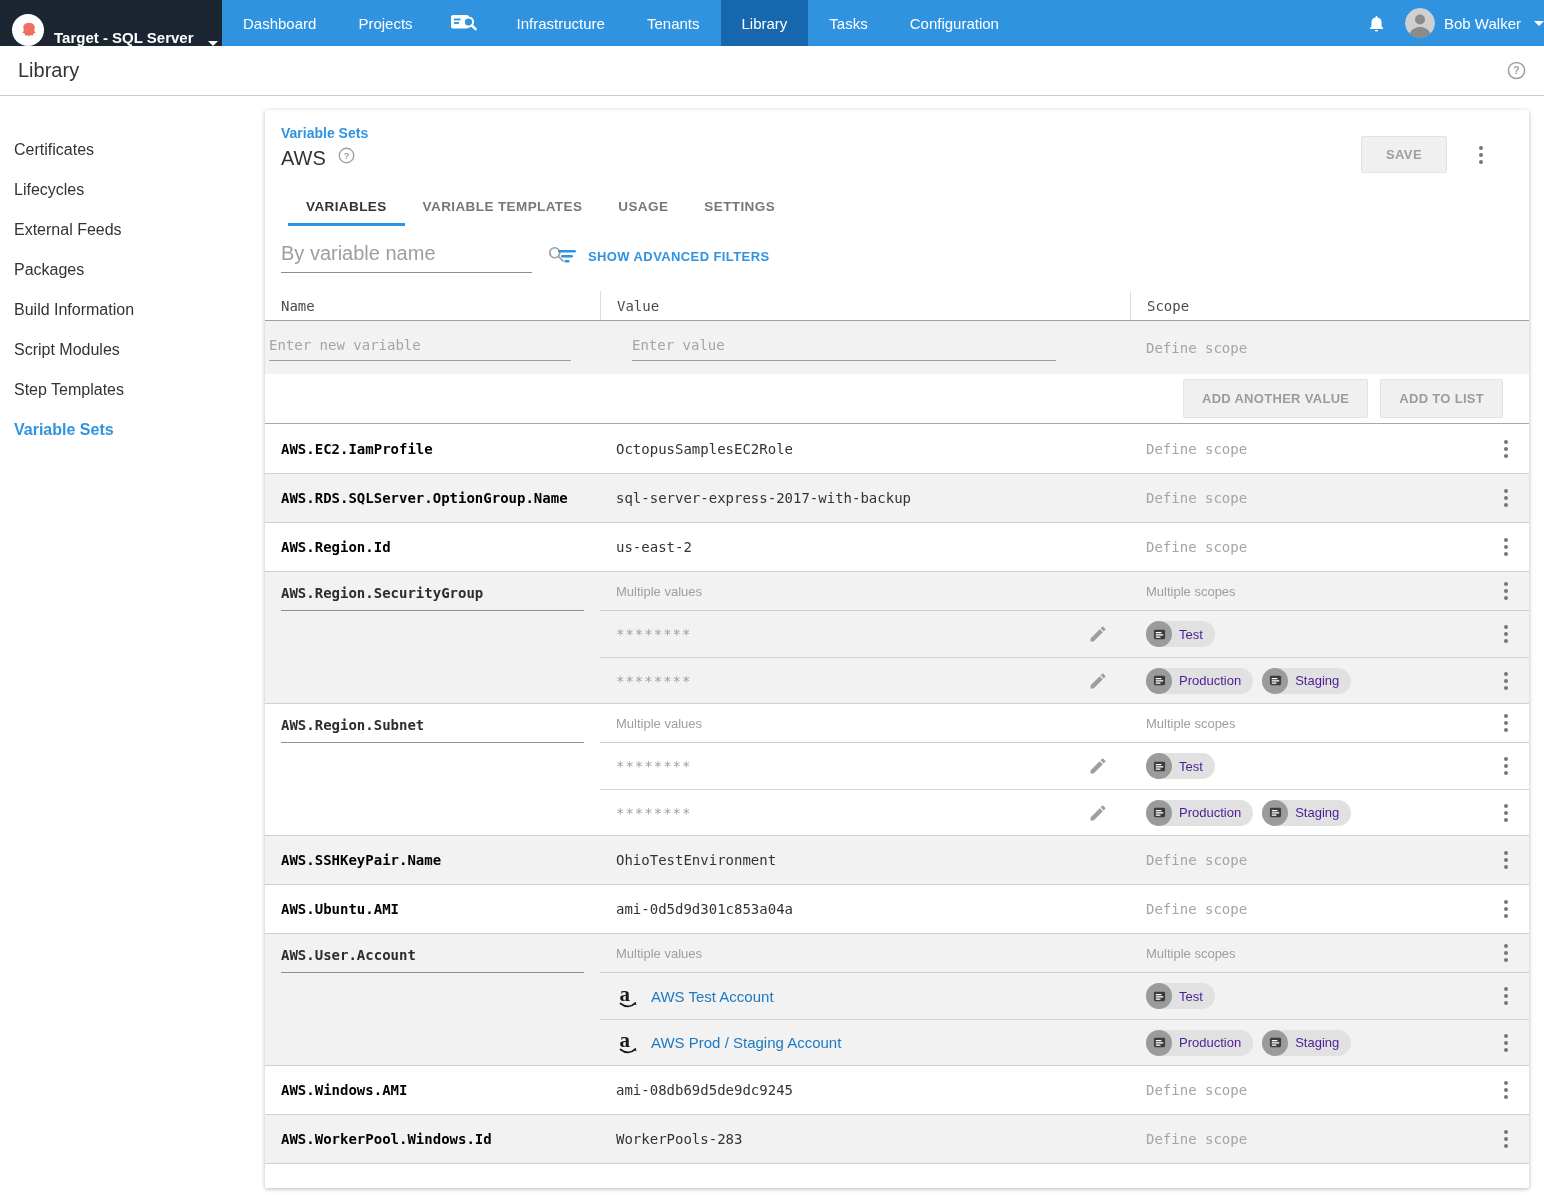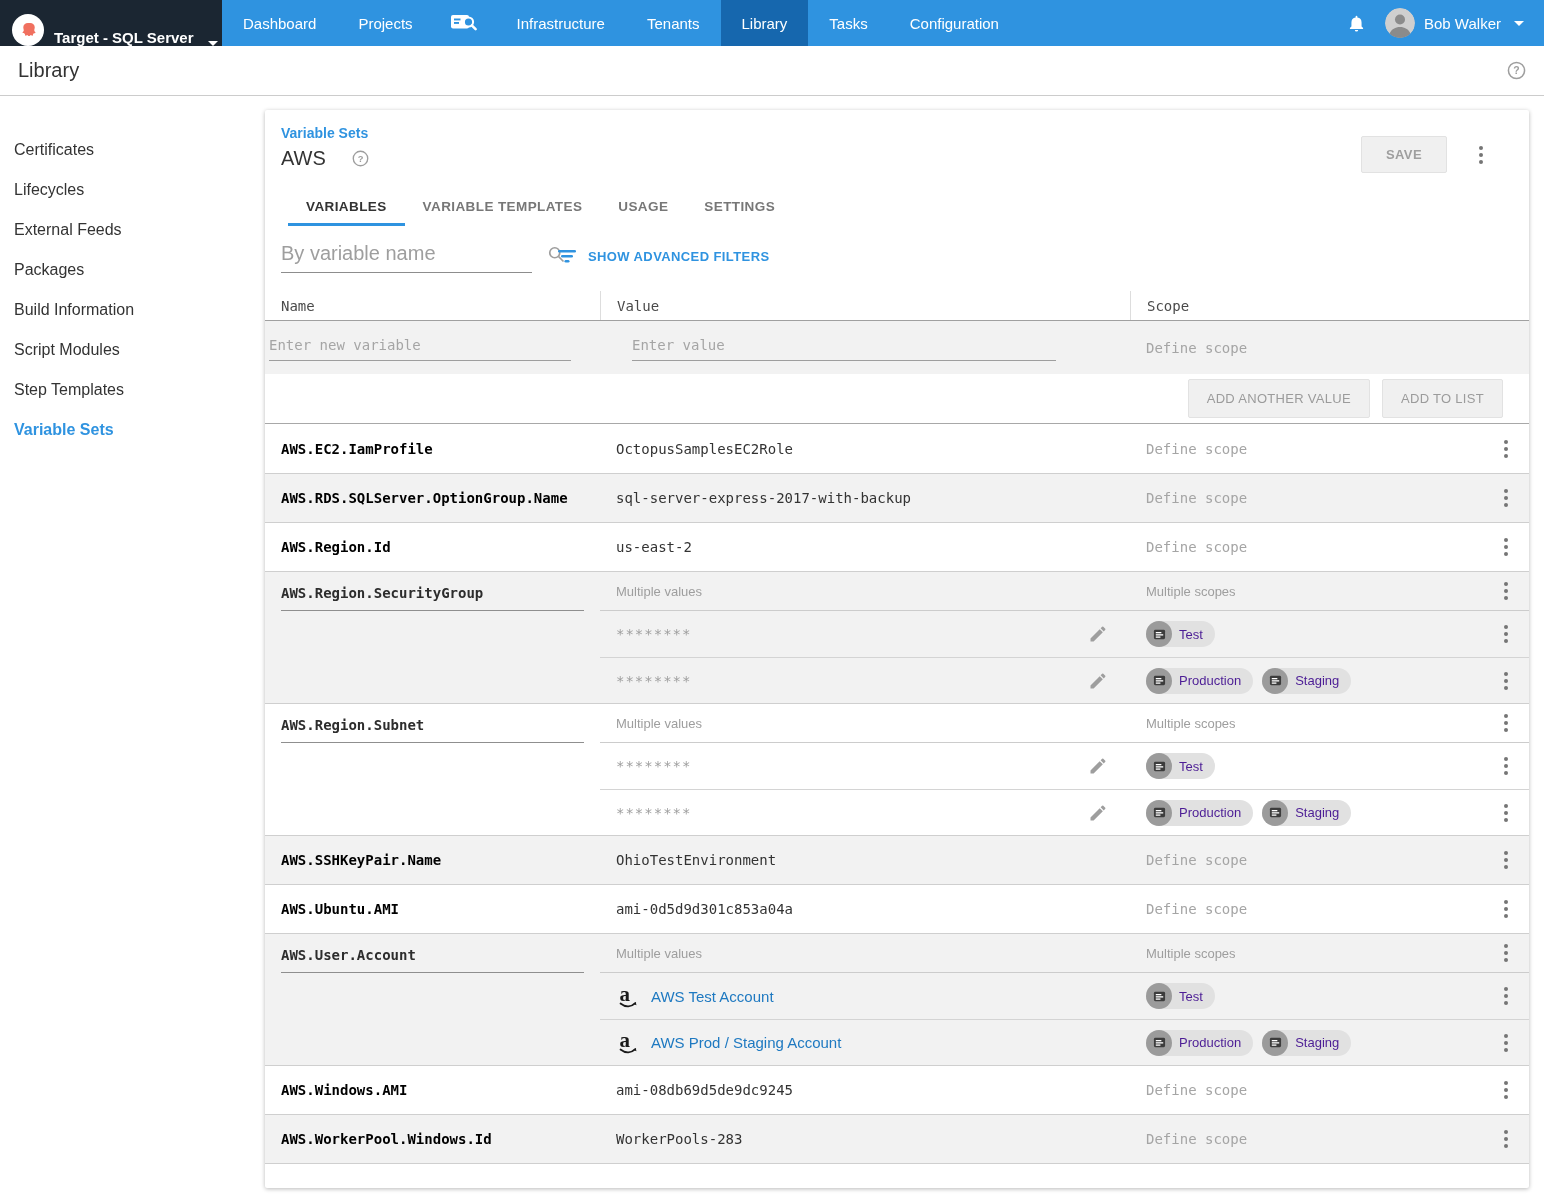--- a/index.html
+++ b/index.html
@@ -9,42 +9,42 @@
   
   .topnav{display:flex;align-items:stretch;height:46px;background:#2f93e0}
   .brand{display:flex;align-items:flex-end;gap:10px;background:#1b2632;width:222px;padding:0 12px;cursor:pointer}
   .logo{width:32px;height:32px;border-radius:50%;background:#fff;display:flex;align-items:center;justify-content:center;flex:none}
   .brand-name{color:#fff;font-weight:bold;font-size:15px;white-space:nowrap}
   .caret{width:0;height:0;border-left:5px solid transparent;border-right:5px solid transparent;border-top:5px solid #fff;margin-left:4px}
   .nav-items{display:flex;align-items:stretch}
   .nav-item{display:flex;align-items:center;padding:0 21px;font-size:15px;color:#fff;cursor:pointer;white-space:nowrap}
   .nav-item.active{background:#1667ae}
   .nav-item.nav-search{padding:0 16px}
-  .nav-right{margin-left:auto;display:flex;align-items:center;gap:19px;padding-right:20px}
+  .nav-right{margin-left:auto;display:flex;align-items:center;gap:19px;}
   .bell{display:flex;align-items:center;cursor:pointer}
   .user{display:flex;align-items:center;gap:9px;color:#fff;font-size:15px;cursor:pointer}
   .avatar{width:30px;height:30px;border-radius:50%;overflow:hidden;flex:none}
 
   
   .titlebar{height:50px;display:flex;align-items:center;padding:0 18px;border-bottom:1px solid #ccc}
   .titlebar h1{font-size:20px;font-weight:normal;color:#333}
   .titlebar .help{margin-left:auto;cursor:pointer;display:flex}
 
   
   .layout{display:flex;align-items:flex-start;height:1099px}
   .sidebar{width:265px;flex:none;padding:34px 0 0 14px}
   .side-item{height:40px;display:flex;align-items:center;font-size:16px;color:#333;cursor:pointer}
   .side-item.active{color:#2f93e0;font-weight:bold}
 
   .card{flex:1;margin:14px 15px 0 0;background:#fff;box-shadow:0 1px 4px rgba(0,0,0,.28);border-radius:2px;min-height:1078px}
 
   
   .card-head{display:flex;align-items:flex-start;padding:14px 16px 0 16px}
   .bcrumb{color:#2f93e0;font-size:14px;font-weight:bold;text-decoration:none;cursor:pointer;display:inline-block}
-  .title-row{display:flex;align-items:center;gap:26px;margin-top:5px}
+  .title-row{display:flex;gap:12px;margin-top:5px}
   .title-row h2{font-size:20px;font-weight:normal;color:#333}
   .head-actions{margin-left:auto;display:flex;align-items:center;gap:22px;padding:12px 20px 0 0}
   .save-btn{background:#f0f0f0;border:1px solid #e2e2e2;color:#9e9e9e;font-size:13px;font-weight:bold;letter-spacing:.4px;padding:10px 24px;border-radius:2px;cursor:default;font-family:"Liberation Sans",sans-serif}
   .kebab{display:flex;flex-direction:column;gap:3px;align-items:center;justify-content:center;width:24px;height:24px;cursor:pointer;flex:none}
   .kebab i{width:4px;height:4px;border-radius:50%;background:#757575;display:block}
 
   
   .tabs{display:flex;padding:0 23px;margin-top:16px}
   .tab{padding:10px 18px 9px 18px;font-size:13.5px;font-weight:bold;letter-spacing:.4px;color:#777;cursor:pointer;border-bottom:3px solid transparent;white-space:nowrap}
   .tab.active{color:#333;border-bottom-color:#2f93e0}
@@ -66,21 +66,21 @@
   .thead .th+.th{border-left:1px solid #ddd}
 
   .new-row{background:#f2f2f2;height:53px}
   .new-row input{border:none;outline:none;background:transparent;border-bottom:1px solid #9e9e9e;font-family:"DejaVu Sans Mono",monospace;font-size:14px;color:#333;padding-bottom:7px}
   .ni-name{width:302px;margin-left:4px}
   .ni-value{width:424px;margin-left:32px}
   .new-row input::placeholder{color:#a5a5a5}
   .muted-scope{padding-left:16px;font-size:14px;color:#a5a5a5}
 
   .btnrow{height:50px;display:flex;align-items:center;justify-content:flex-end;gap:12px;padding-right:26px;border-bottom:1px solid #a8a8a8;background:#fff}
-  .gbtn{background:#f0f0f0;border:1px solid #e2e2e2;color:#9b9b9b;font-size:13px;font-weight:normal;letter-spacing:.3px;padding:11px 18px;border-radius:2px;cursor:default;font-family:"Liberation Sans",sans-serif}
+  .gbtn{background:#f0f0f0;border:1px solid #e2e2e2;color:#9b9b9b;font-size:13px;font-weight:bold;letter-spacing:.3px;padding:11px 18px;border-radius:2px;cursor:default;font-family:"Liberation Sans",sans-serif}
 
   .vrow{background:#fff}
   .vrow.alt{background:#f2f2f2}
   .vrow+.vrow{border-top:1px solid #cfcfcf}
   .vrow.single{height:49px}
   .c-name{padding-left:16px;font-weight:bold;font-size:14px;color:#000000;white-space:nowrap}
   .c-value{padding-left:16px;font-size:14px;color:#333;white-space:nowrap}
 
   
   .vrow.group{display:grid;grid-template-columns:335px 1fr;align-items:start}

